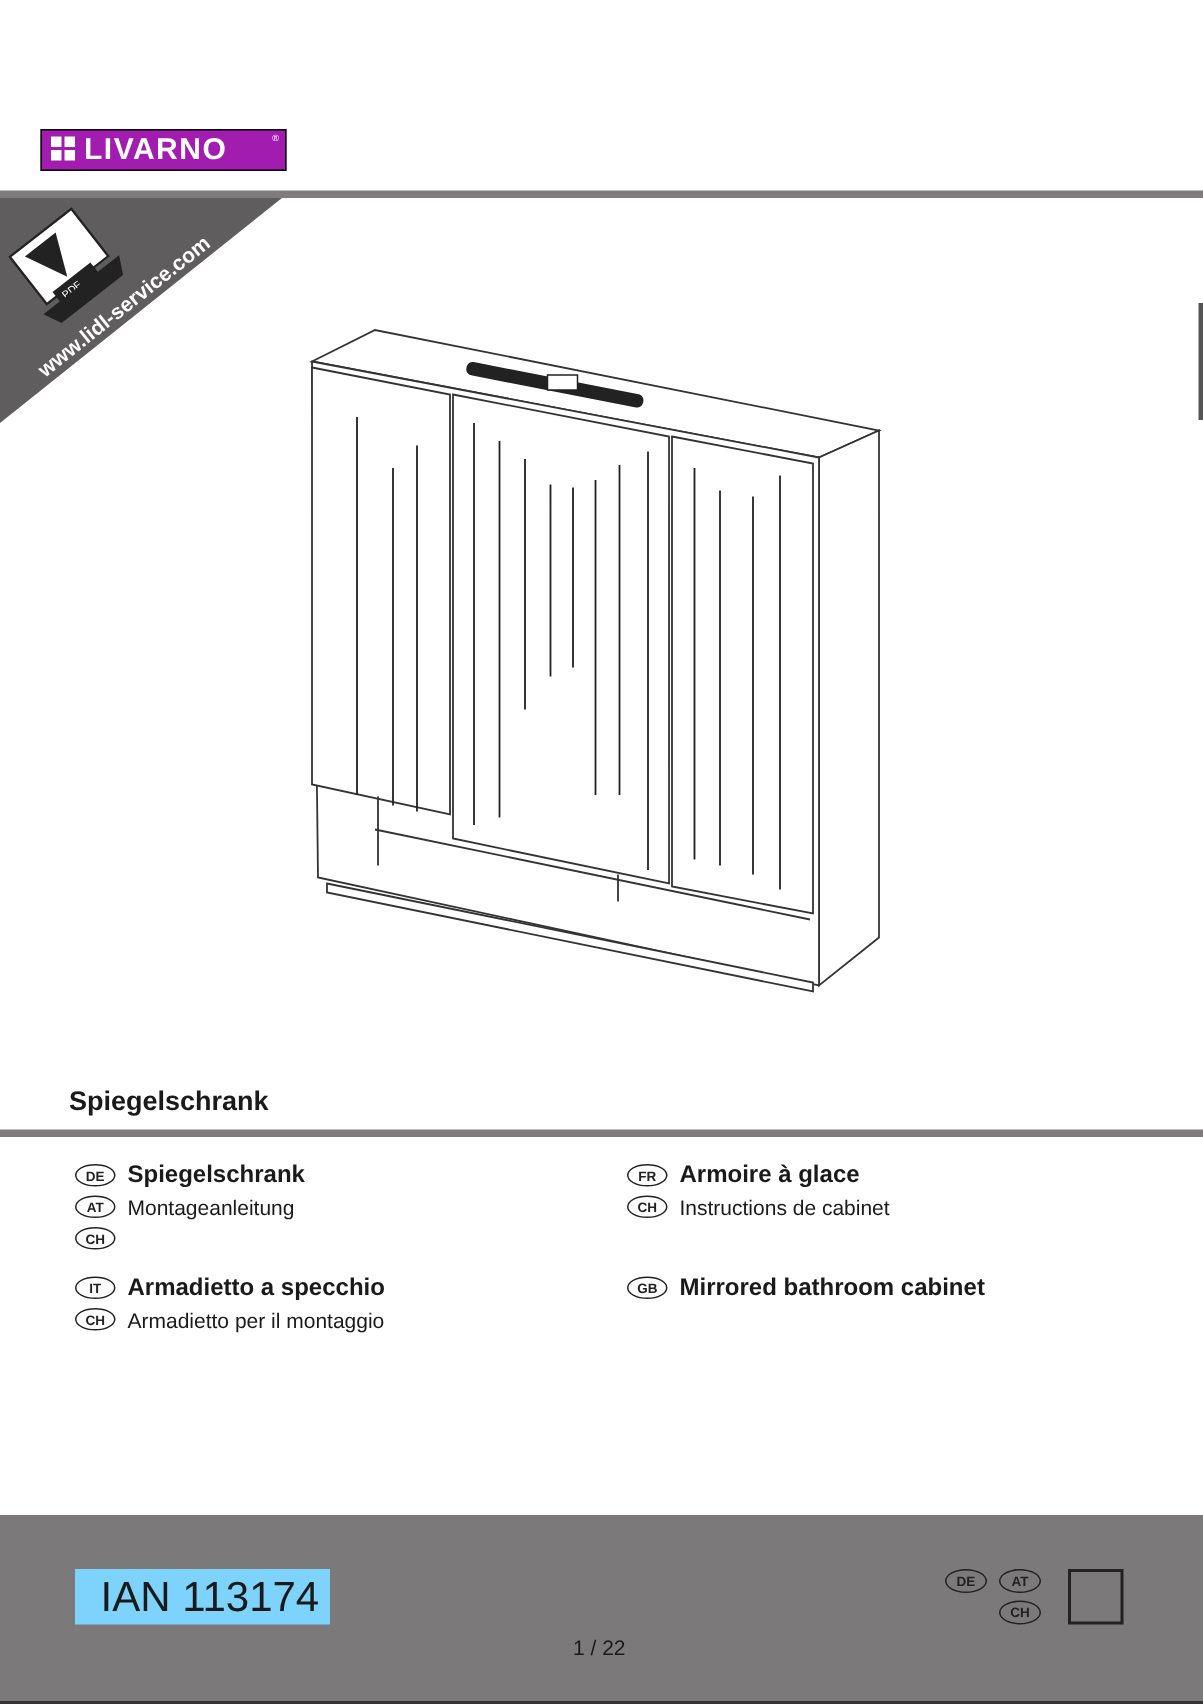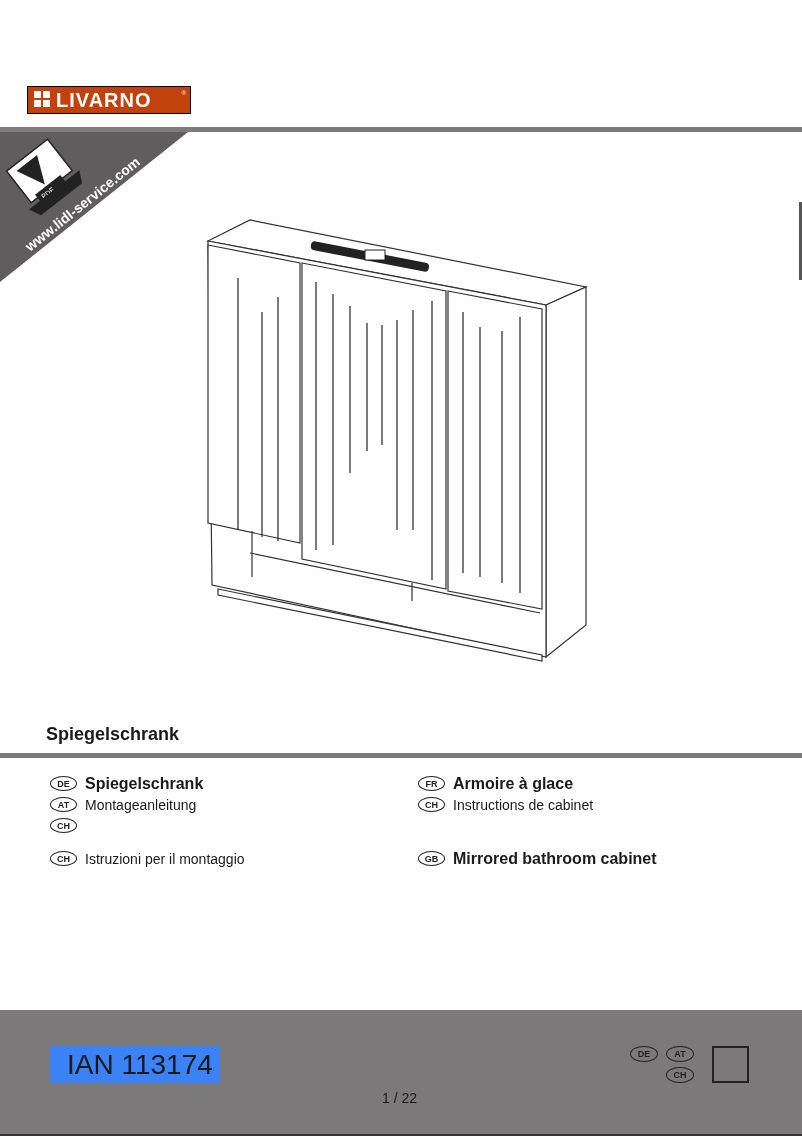--- a/index.html
+++ b/index.html
@@ -1,36 +1,36 @@
 <!DOCTYPE html>
 <html><head>
 <meta charset="utf-8">
 <style>
   html, body { margin:0; padding:0; }
   body { width:802px; height:1136px; position:relative; background:#ffffff; overflow:hidden; font-family:"Liberation Sans", sans-serif; color:#1a1a1a; }
-  .logo { position:absolute; left:27px; top:86px; width:162px; height:26px; background:#c2410c; border:1px solid #000; display:flex; align-items:center; }
+  .logo { position:absolute; left:27px; top:86px; width:162px; height:26px; background:#a21caf; border:1px solid #000; display:flex; align-items:center; }
   .logo-mark { width:18px; height:18px; margin-left:6px; position:relative; }
   .logo-mark span { position:absolute; width:7px; height:7px; background:#fff; }
   .logo-text { color:#fff; font-weight:bold; font-size:20px; letter-spacing:1px; margin-left:4px; line-height:26px; }
   .logo-reg { color:#fff; font-size:6px; position:absolute; right:4px; top:3px; }
   .top-rule { position:absolute; left:0; top:127px; width:802px; height:5px; background:#7d7b7c; }
   .banner { position:absolute; left:0; top:0; }
   .right-marker { position:absolute; left:799px; top:202px; width:3px; height:78px; background:#555; }
   .cabinet { position:absolute; left:200px; top:205px; }
   .title { position:absolute; left:46px; top:724px; font-size:18px; font-weight:bold; }
   .mid-rule { position:absolute; left:0; top:753px; width:802px; height:5px; background:#7d7b7c; }
   .langblock { position:absolute; }
   .row { display:flex; align-items:center; height:21px; }
   .badge { width:27px; height:15px; border:1.5px solid #222; border-radius:50%; box-sizing:border-box; font-size:9px; font-weight:bold; display:flex; align-items:center; justify-content:center; margin-right:8px; color:#222; }
   .badge.blank { border:none; }
   .heading { font-size:16px; font-weight:bold; }
   .sub { font-size:14px; }
   .footer { position:absolute; left:0; top:1010px; width:802px; height:124px; background:#7b797a; }
   .footer-edge { position:absolute; left:0; top:1134px; width:802px; height:2px; background:#333; }
-  .ian { position:absolute; left:50px; top:1046px; width:170px; height:37px; background:#3b82f6; font-size:28px; line-height:37px; padding-left:17px; box-sizing:border-box; color:#1a1a1a; }
+  .ian { position:absolute; left:50px; top:1046px; width:170px; height:37px; background:#7dd3fc; font-size:28px; line-height:37px; padding-left:17px; box-sizing:border-box; color:#1a1a1a; }
   .page-num { position:absolute; left:382px; top:1090px; font-size:14px; color:#1a1a1a;text-align:center; }
   .fbadges { position:absolute; left:630px; top:1046px; }
   .fbadge { position:absolute; width:28px; height:16px; border:1.5px solid #222; border-radius:50%; box-sizing:border-box; font-size:9px; font-weight:bold; display:flex; align-items:center; justify-content:center; color:#222; }
   .fbox { position:absolute; left:712px; top:1046px; width:37px; height:37px; border:2px solid #222; box-sizing:border-box; }
 </style>
 </head>
 <body>
 
 <div class="logo">
   <div class="logo-mark">
@@ -116,22 +116,26 @@
       <span class="badge">AT</span>
       <span class="sub">Montageanleitung</span>
     </div>
   <div class="row">
       <span class="badge">CH</span>
     </div>
 </div>
 
 <div class="langblock" style="left:50px;top:848px;">
   <div class="row">
+      <span class="badge">IT</span>
+      <span class="heading">Armadietto a specchio</span>
+    </div>
+  <div class="row">
       <span class="badge">CH</span>
-      <span class="sub">Istruzioni per il montaggio</span>
+      <span class="sub">Armadietto per il montaggio</span>
     </div>
 </div>
 
 <div class="langblock" style="left:418px;top:773px;">
   <div class="row">
       <span class="badge">FR</span>
       <span class="heading">Armoire à glace</span>
     </div>
   <div class="row">
       <span class="badge">CH</span>

